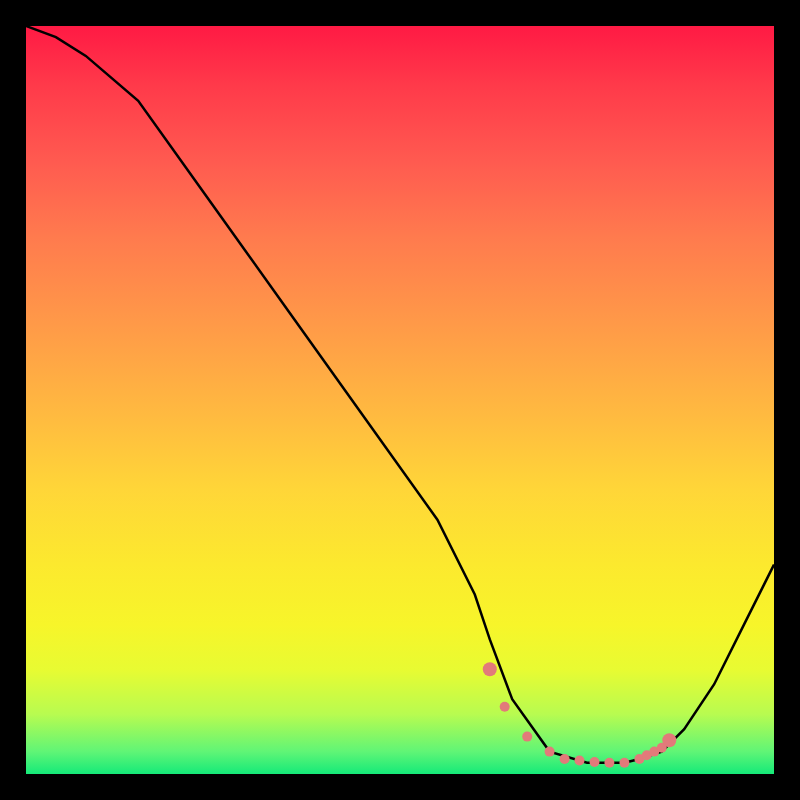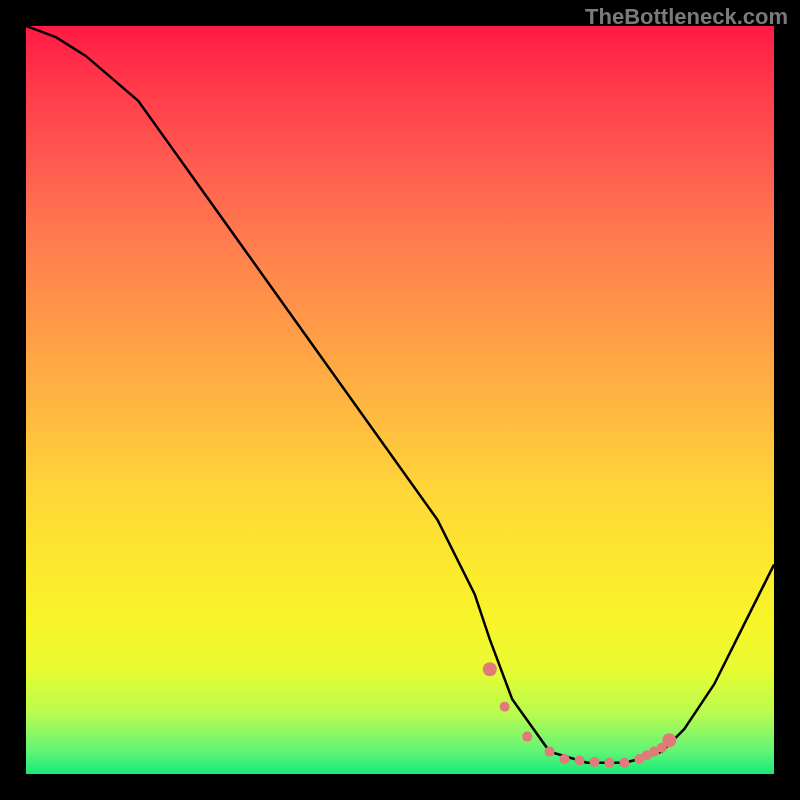--- a/index.html
+++ b/index.html
@@ -65,21 +65,20 @@
     width: 100%;
     height: 100%;
     z-index: 2;
   }
 </style>
 </head>
 <body>
 
 <div class="chart-container">
 
-  <div class="watermark">TheBottleneck.com</div>
 
   <div class="plot-area">
     <div class="gradient-bg"></div>
 
     <svg class="curve-svg" viewBox="0 0 748 748" preserveAspectRatio="none">
       <g>
         <path id="curve-path" fill="none" stroke="#000" stroke-width="2.5" d="M0.0 0.0 L29.9 11.2 L59.8 29.9 L112.2 74.8 L187.0 179.5 L261.8 284.2 L336.6 389.0 L411.4 493.7 L448.8 568.5 L463.8 613.4 L486.2 673.2 L523.6 725.6 L561.0 736.8 L598.4 736.8 L613.4 733.0 L635.8 725.6 L658.2 703.1 L688.2 658.2 L718.1 598.4 L748.0 538.6"></path>
         <g id="dots-group">
             <circle cx="463.8" cy="643.3" r="7" fill="#e27a7a"></circle>
             <circle cx="478.7" cy="680.7" r="5" fill="#e27a7a"></circle>

